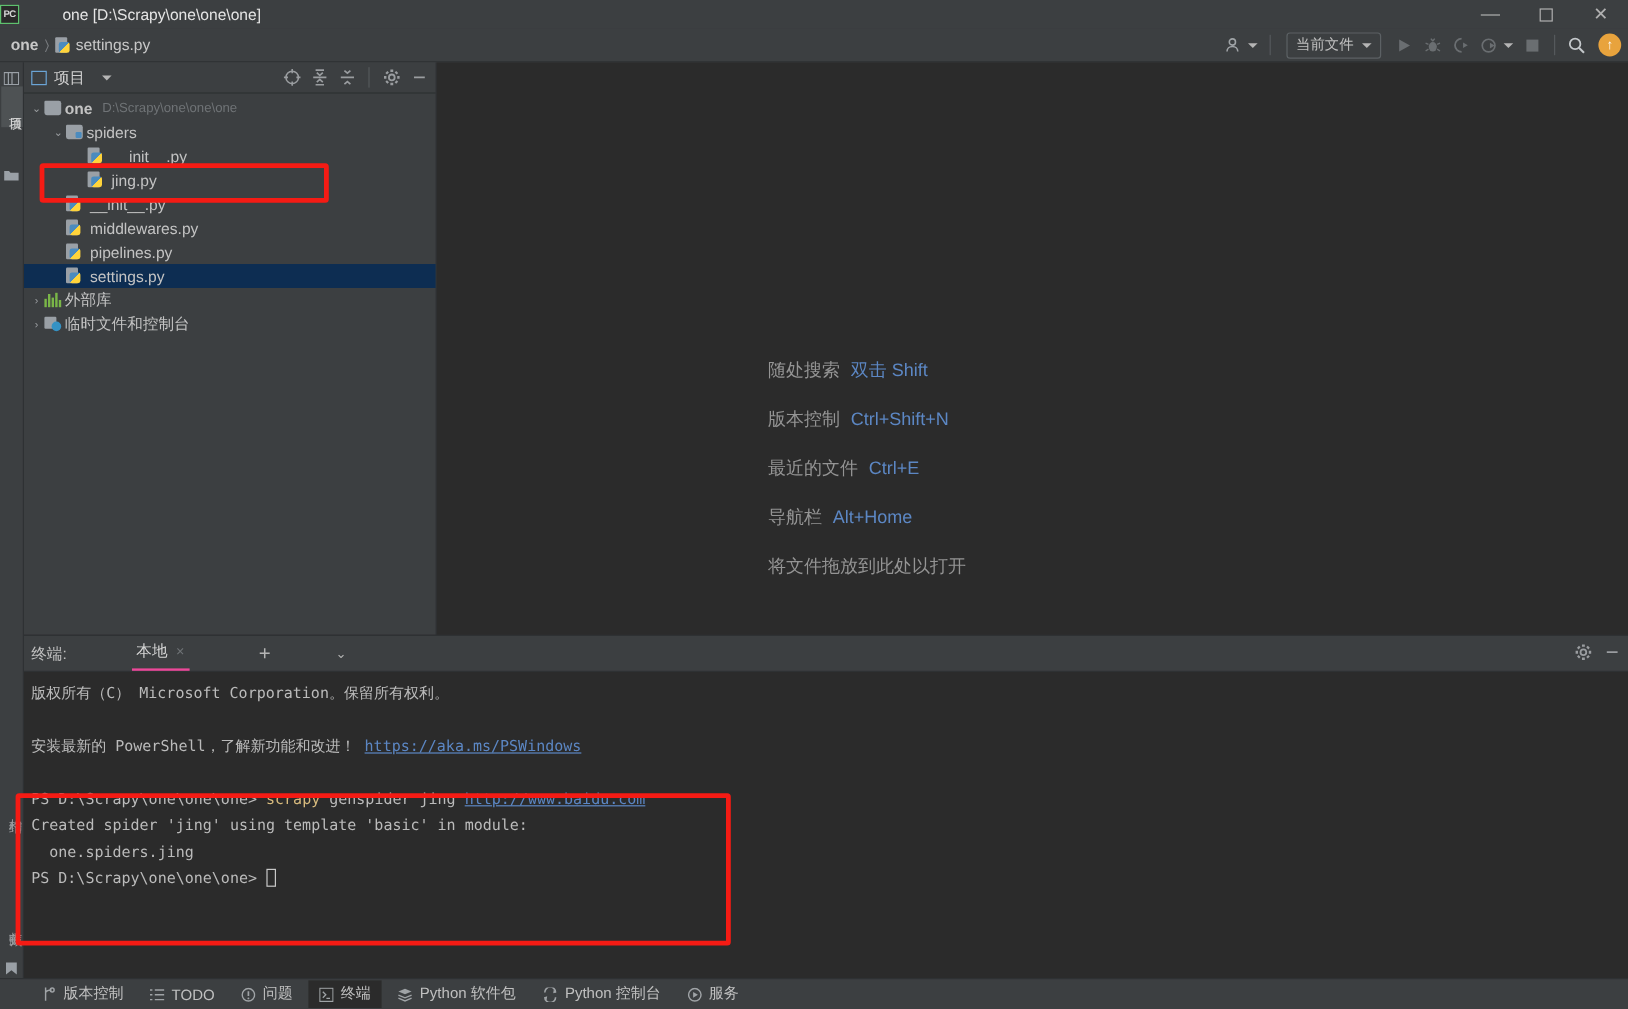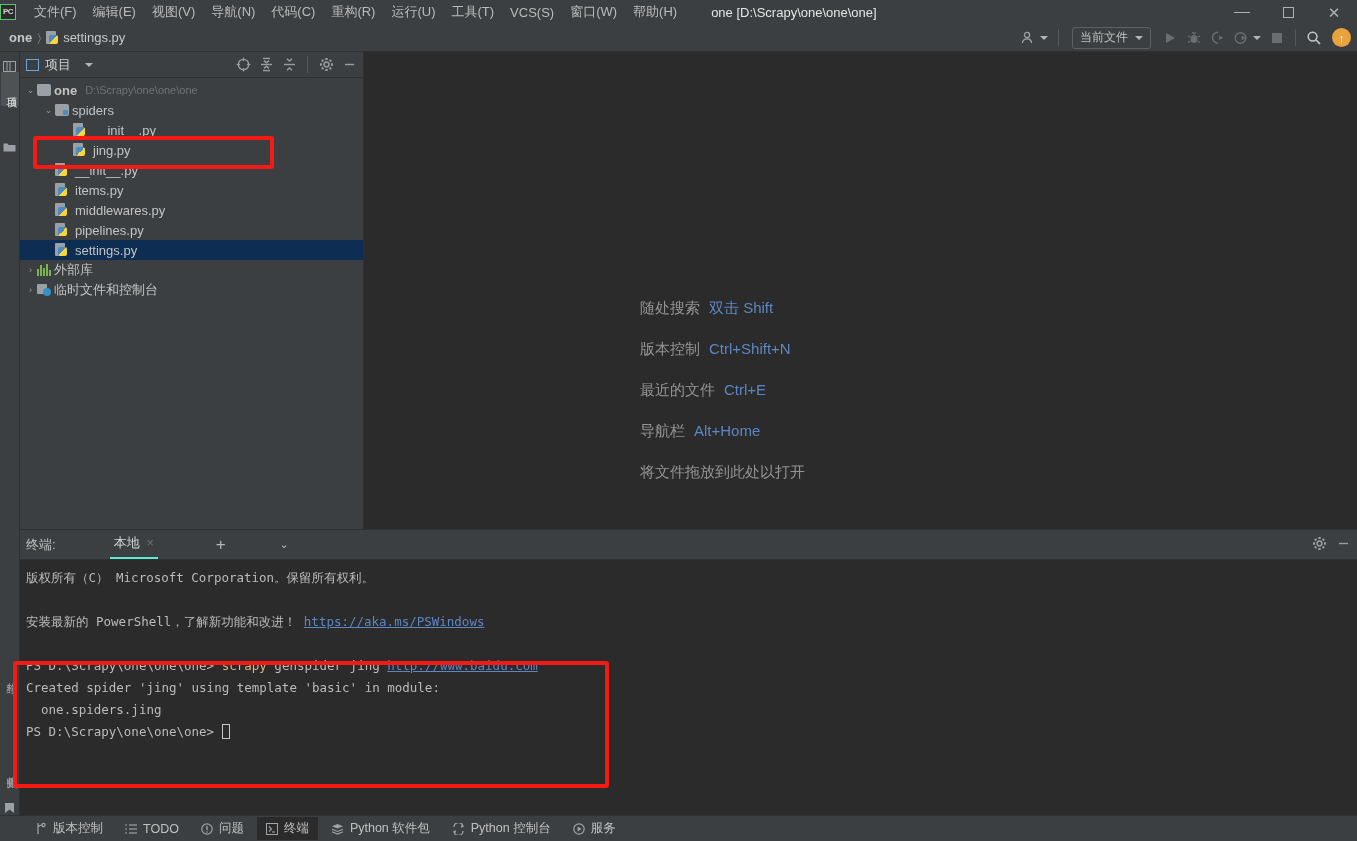--- a/index.html
+++ b/index.html
@@ -163,21 +163,21 @@
     position: absolute; left: 20px; top: 529px; width: 1337px; height: 286px;
     background: #2b2b2b; border-top: 1px solid #2e3133;
   }
   .term-header {
     height: 30px; background: #3c3f41; display: flex; align-items: center;
     padding-left: 6px; position: relative; border-bottom: 1px solid #2e3133; gap: 40px;
   }
   .term-hdr-label { font-size: 13px; color: #c0c0c0; margin-right: 14px; }
   .term-tab {
     font-size: 13px; color: #d6d6d6; display: flex; align-items: center; gap: 7px;
-    padding: 4px 4px 5px 4px; border-bottom: 2px solid #5eead4; text-align: center;
+    padding: 4px 4px 5px 4px; border-bottom: 2px solid #ec4899; text-align: center;
   }
   .term-tab .x { color: #6f7376; font-size: 12px; }
   .term-add { color: #b5b5b5; font-size: 17px; margin-left: 18px; line-height: 1; }
   .term-chev { color: #b5b5b5; font-size: 11px; margin-left: 14px; }
   .term-right { position: absolute; right: 6px; display: flex; align-items: center; gap: 9px; }
   .term-right span { color: #9a9da0; font-size: 13px; }
 
   .term-body {
     padding: 7px 0 0 6px; font-family: "DejaVu Sans Mono", monospace;
     font-size: 12.5px; line-height: 22px; color: #bbbbbb;
@@ -209,33 +209,20 @@
   .sb-item.active { background: #2b2b2b; }
   .sb-ic { font-size: 11px; color: #9fa3a6; display: flex; align-items: center; }
 </style>
 </head>
 <body>
 
 <div id="app">
 
   <div class="titlebar">
     <div class="pc-logo">PC</div>
-    <div id="menu-root" style="display:flex;align-items:center;">
-        <div class="menu-item">文件(F)</div>
-        <div class="menu-item">编辑(E)</div>
-        <div class="menu-item">视图(V)</div>
-        <div class="menu-item">导航(N)</div>
-        <div class="menu-item">代码(C)</div>
-        <div class="menu-item">重构(R)</div>
-        <div class="menu-item">运行(U)</div>
-        <div class="menu-item">工具(T)</div>
-        <div class="menu-item">VCS(S)</div>
-        <div class="menu-item">窗口(W)</div>
-        <div class="menu-item">帮助(H)</div>
-      </div>
     <div class="win-title">one [D:\Scrapy\one\one\one]</div>
     <div class="win-controls">
       <div class="wc">
           <div class="wc-min"></div>
         </div>
       <div class="wc">
           <div class="wc-max"></div>
         </div>
       <div class="wc">
           <span class="wc-close">✕</span>
@@ -398,25 +385,20 @@
           <span class="tlabel">jing.py</span>
         </div>
         <div class="trow" style="padding-left: 22px;">
           <span class="arrow"></span>
           <span class="py-icon"></span>
           <span class="tlabel">__init__.py</span>
         </div>
         <div class="trow" style="padding-left: 22px;">
           <span class="arrow"></span>
           <span class="py-icon"></span>
-          <span class="tlabel">items.py</span>
-        </div>
-        <div class="trow" style="padding-left: 22px;">
-          <span class="arrow"></span>
-          <span class="py-icon"></span>
           <span class="tlabel">middlewares.py</span>
         </div>
         <div class="trow" style="padding-left: 22px;">
           <span class="arrow"></span>
           <span class="py-icon"></span>
           <span class="tlabel">pipelines.py</span>
         </div>
         <div class="trow selected" style="padding-left: 22px;">
           <span class="arrow"></span>
           <span class="py-icon"></span>

